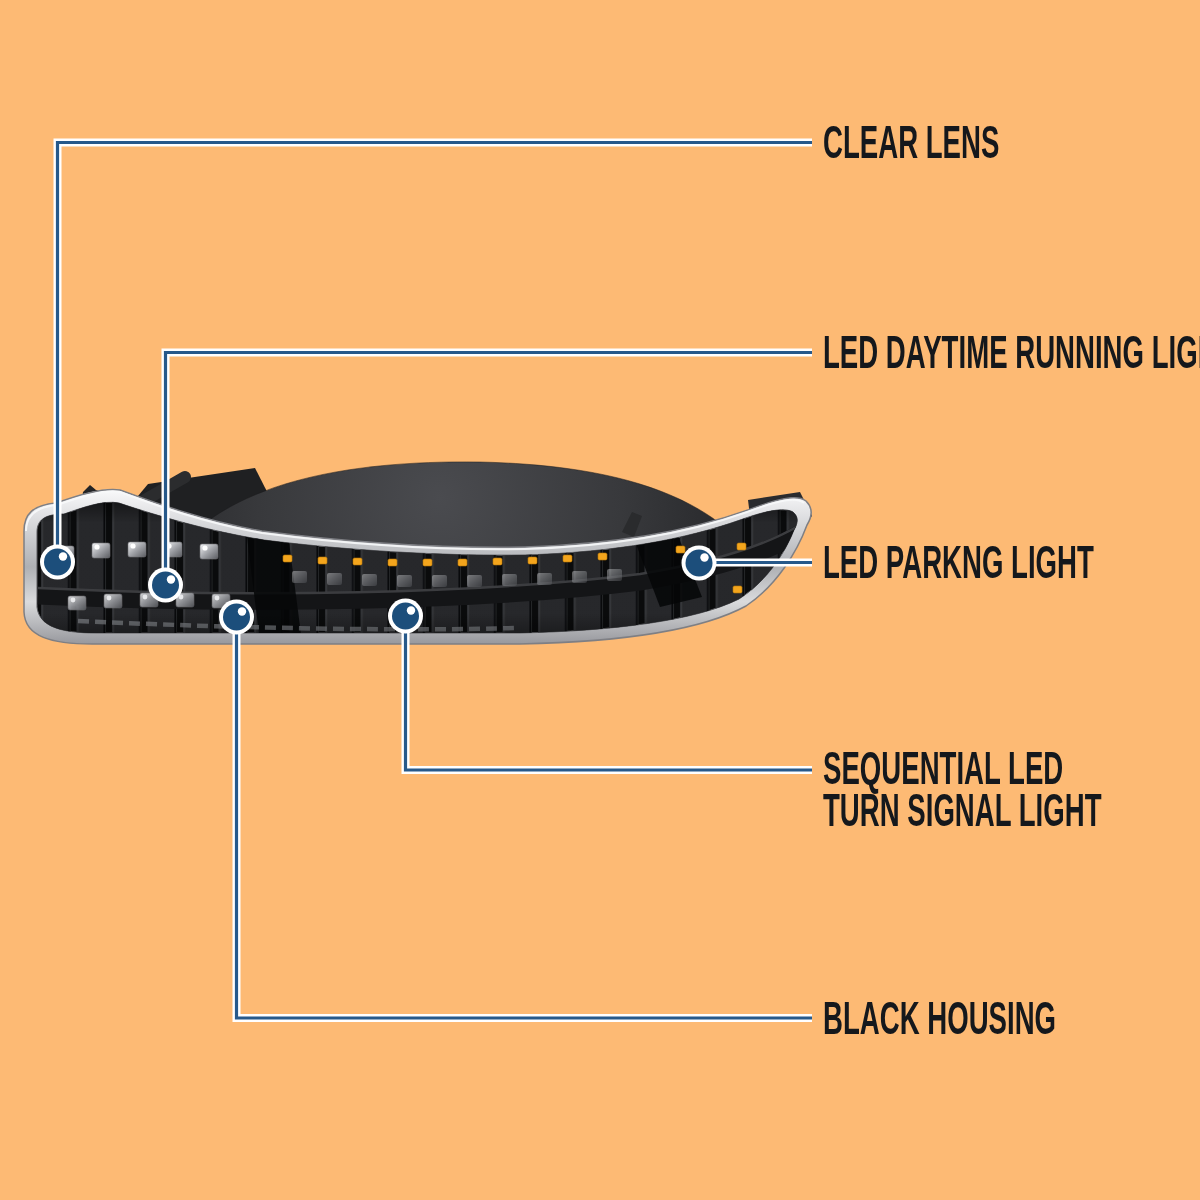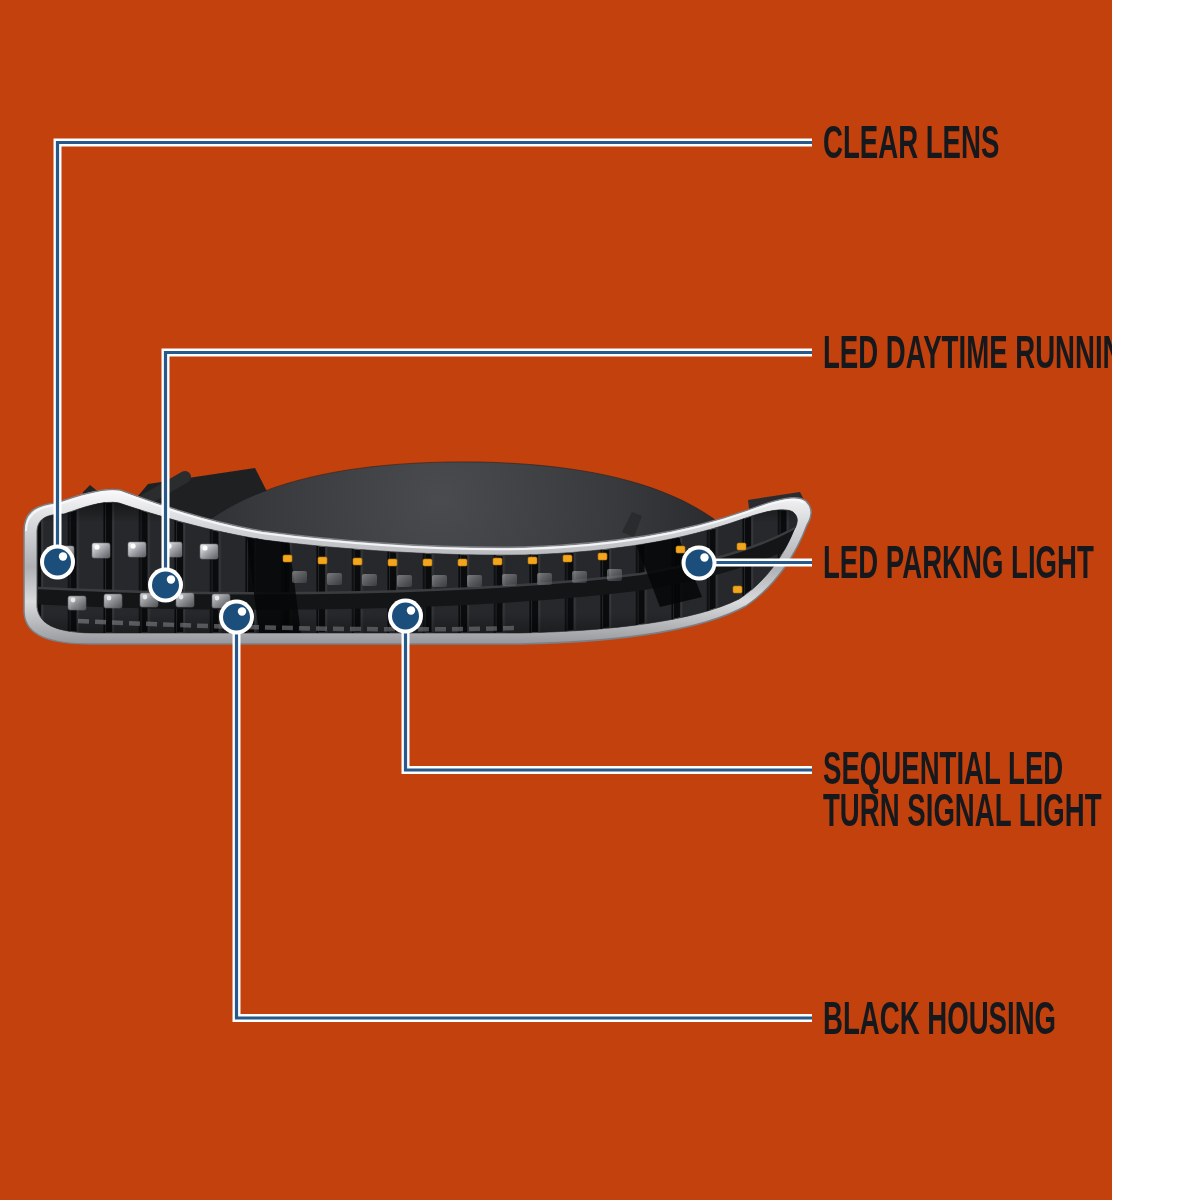--- a/index.html
+++ b/index.html
@@ -1,17 +1,17 @@
 <!DOCTYPE html>
 <html><head>
 <meta charset="utf-8">
 <style>
   html,body{margin:0;padding:0;background:#ffffff;}
   .canvas{
-    position:relative;width:1112px;height:1200px;background:#c2410c;
+    position:relative;width:1200px;height:1200px;background:#fdba74;
     overflow:hidden;font-family:"Liberation Sans",sans-serif;
   }
   .product-svg{position:absolute;left:0;top:0;width:1200px;height:1200px;}
   .overlay-svg{position:absolute;left:0;top:0;width:1200px;height:1200px;}
   .label{
     position:absolute;left:823px;
     font-family:"Liberation Sans",sans-serif;
     font-weight:700;font-size:46px;line-height:42px;
     color:#15181c;white-space:nowrap;
     transform:scaleX(0.6);transform-origin:0 50%;

